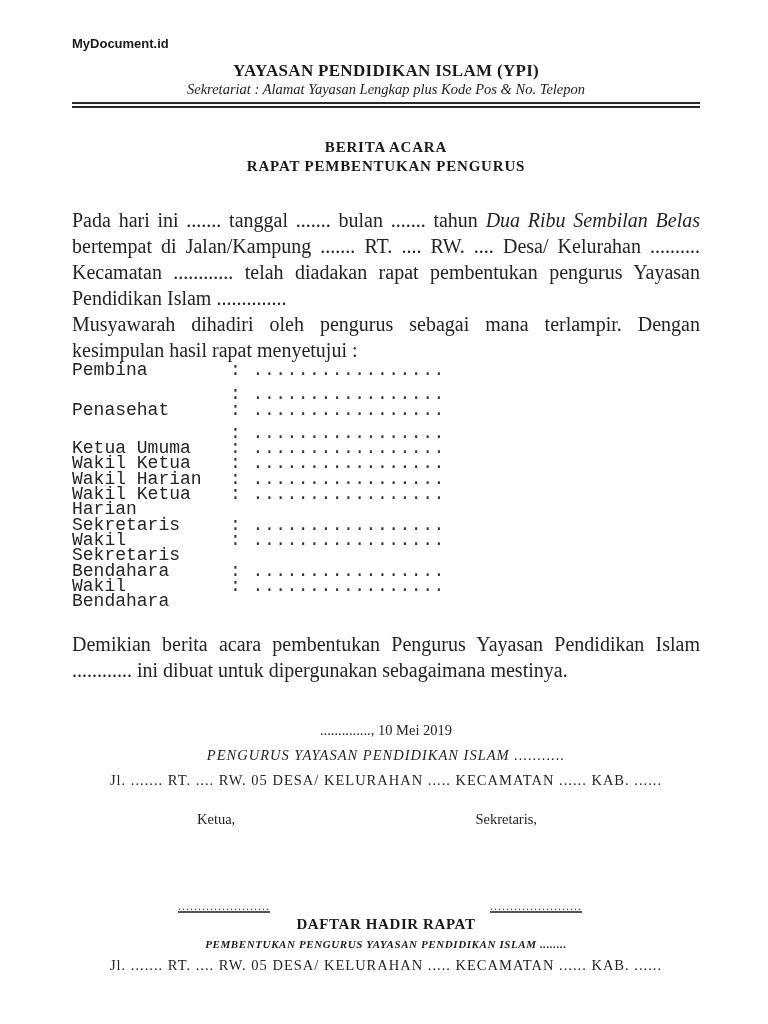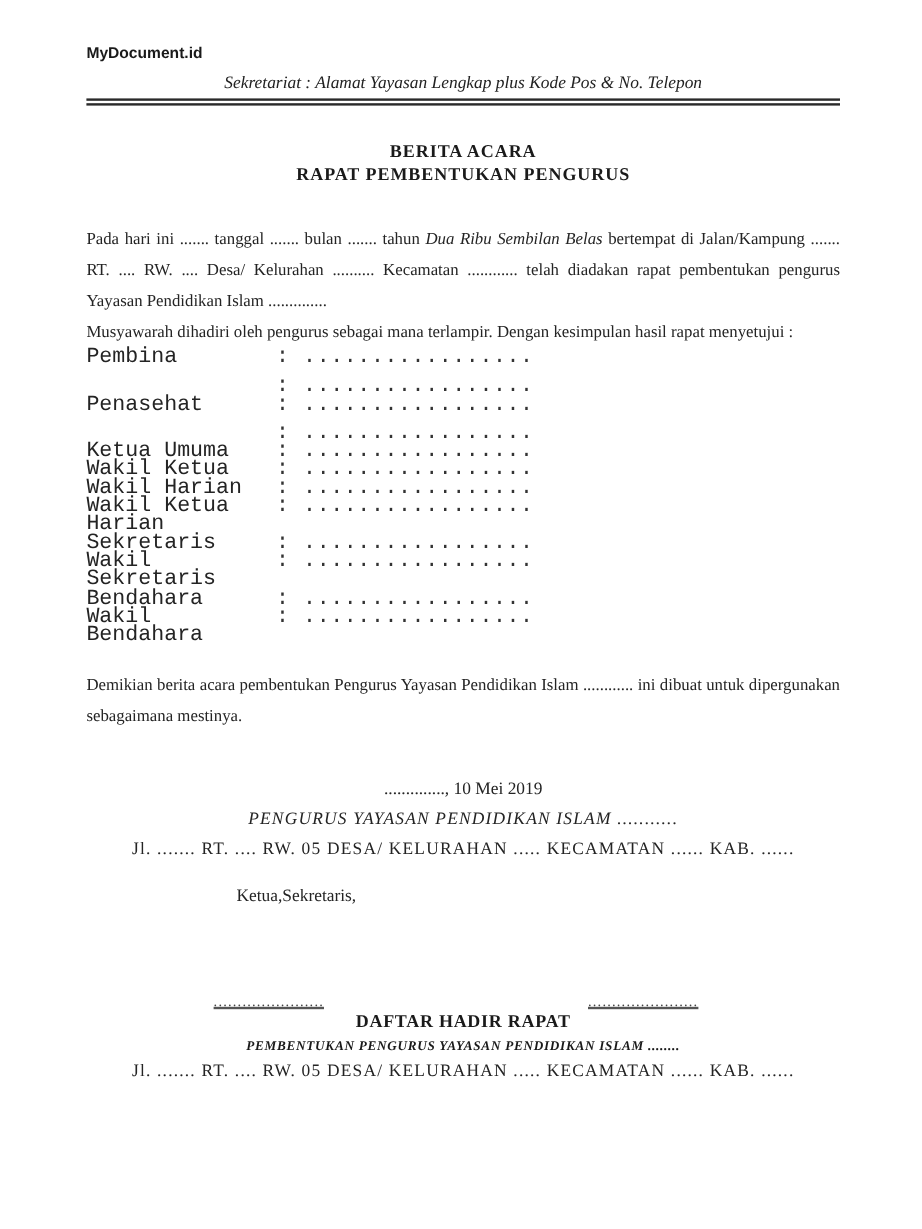--- a/index.html
+++ b/index.html
@@ -65,21 +65,21 @@
     text-align: center;
     font-weight: bold;
     font-size: 15px;
     line-height: 19px;
     letter-spacing: 0.8px;
     color: #1a1a1a;
   }
   .body-par {
     margin: 0;
     text-align: justify;
-    font-size: 14px;
+    font-size: 20px;
     line-height: 26px;
     color: #242424;
   }
   .p1 { margin-top: 31px; }
   .closing { margin-top: 22px; }
   .positions {
     margin-top: 0;
     font-size: 18px;
     color: #242424;
     font-family: Liberation Mono, monospace;
@@ -91,20 +91,21 @@
   .prow.gap-a { margin-top: 9px; }
   .prow.gap-b { margin-top: 8px; }
   .plabel { width: 158px; flex: none; }
   .pvalue { letter-spacing: 0.5px; color: #333333; }
   .signoff { text-align: center; font-size: 14.5px; color: #242424; }
   .place-date { margin-top: 38px; line-height: 18px; }
   .org-line   { margin-top: 7px; line-height: 18px; letter-spacing: 1px; font-style: italic; }
   .addr-line  { margin-top: 7px; line-height: 18px; letter-spacing: 1px; }
   .roles {
     display: flex;
+    justify-content: space-between;
     padding: 0 163px 0 125px;
     margin-top: 22px;
     font-size: 14.5px;
     line-height: 17px;
     color: #242424;
   }
   .sign-dots {
     display: flex;
     justify-content: space-between;
     padding: 0 118px 0 106px;
@@ -143,20 +144,21 @@
   }
 </style>
 </head>
 <body>
 
 <div class="page">
 
   <div class="brand">MyDocument.id</div>
 
   <div class="letterhead">
+    <div class="org-type">YAYASAN PENDIDIKAN ISLAM (YPI)</div>
     <div class="secretariat">Sekretariat : Alamat Yayasan Lengkap plus Kode Pos &amp; No. Telepon</div>
   </div>
 
   <div class="double-rule"></div>
 
   <div class="doc-title">
     <div>BERITA ACARA</div>
     <div>RAPAT PEMBENTUKAN PENGURUS</div>
   </div>
 

